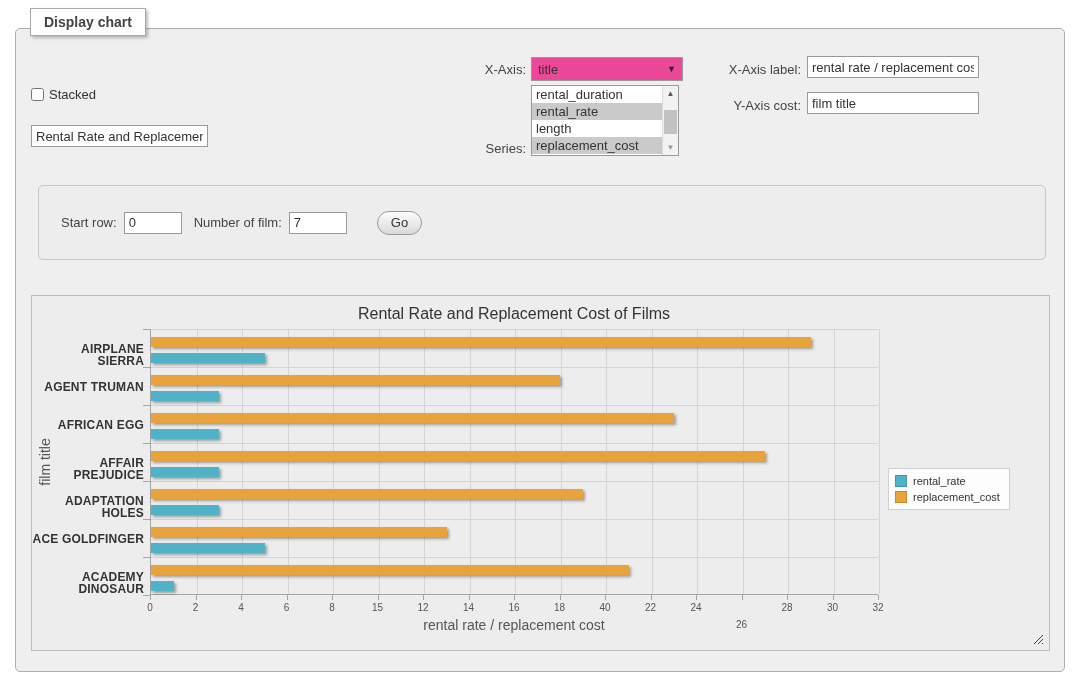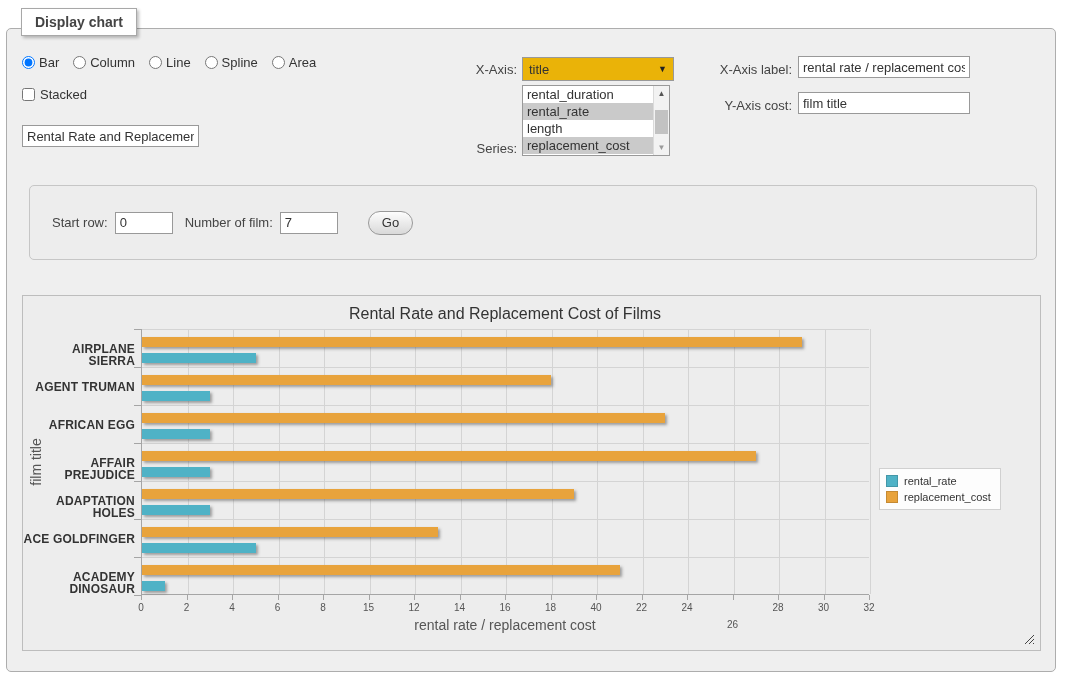--- a/index.html
+++ b/index.html
@@ -2,42 +2,42 @@
 <html><head>
 <meta charset="utf-8">
 <style>
   * { box-sizing: border-box; }
   body {
     margin: 0; width: 1081px; height: 681px; position: relative;
     background: #ffffff; font-family: "Liberation Sans", sans-serif;
     font-size: 13px; color: #333; overflow: hidden;
   }
   .fieldset {
-    position: absolute; left: 6px; top: 28px; width: 1050px; height: 644px;
+    position: absolute; left: 15px; top: 28px; width: 1050px; height: 644px;
     background: #EFEFEF; border: 1px solid #ADADAD; border-radius: 5px;
   }
   .legend-box {
     position: absolute; left: 14px; top: -21px; background: #fff;
     border: 1px solid #A8A8A8; padding: 5px 13px; font-weight: bold;
     font-size: 14px; color: #444; box-shadow: 2px 2px 3px rgba(0,0,0,0.25);
   }
   .abs { position: absolute; }
   .lbl { color: #444; }
   .rt { text-align: right; }
   .radio-group { position:absolute; left: 15px; top: 26px; display: flex; align-items: center; gap: 14px; }
   .radio-option { display: flex; align-items: center; gap: 4px; cursor: default; }
   .radio-option input, .chk-row input { margin: 0; }
   .chk-row { position:absolute; left: 15px; top: 58px; display:flex; align-items:center; gap:5px; }
   input[type="text"] {
     border: 1px solid #999; background: #fff; font-family: "Liberation Sans", sans-serif;
     font-size: 13px; color: #333; padding: 2px 4px; height: 22px;
   }
   .select-box {
     position: absolute; left: 515px; top: 28px; width: 152px; height: 24px;
-    background: #eab308; border: 1px solid #999; display: flex; align-items: center;
+    background: #ec4899; border: 1px solid #999; display: flex; align-items: center;
     padding: 0 6px; justify-content: space-between;
   }
   .sel-arrow { font-size: 9px; color: #222; }
   .listbox {
     position: absolute; left: 515px; top: 56px; width: 148px; height: 71px;
     background: #fff; border: 1px solid #999; overflow: hidden;
   }
   .lb-options { position: absolute; left: 0; top: 0; right: 16px; }
   .lb-option { height: 17px; line-height: 17px; padding-left: 4px; white-space: nowrap; }
   .lb-option.selected { background: #CACACA; }
@@ -93,42 +93,20 @@
   .legend-swatch { width: 12px; height: 12px; margin-right: 6px; border: 1px solid rgba(0,0,0,0.15); }
   .legend-label { font-size: 11px; color: #333; white-space: nowrap; }
   .resize-grip { position: absolute; right: 5px; bottom: 5px; width: 11px; height: 11px; }
 </style>
 </head>
 <body>
 
 <div class="fieldset">
   <div class="legend-box">Display chart</div>
 
-  <div class="radio-group" id="chart-type-group">
-      <label class="radio-option">
-        <input type="radio" name="ctype" checked="" style="">
-        <span>Bar</span>
-      </label>
-      <label class="radio-option">
-        <input type="radio" name="ctype" style="">
-        <span>Column</span>
-      </label>
-      <label class="radio-option">
-        <input type="radio" name="ctype" style="">
-        <span>Line</span>
-      </label>
-      <label class="radio-option">
-        <input type="radio" name="ctype" style="">
-        <span>Spline</span>
-      </label>
-      <label class="radio-option">
-        <input type="radio" name="ctype" style="">
-        <span>Area</span>
-      </label>
-    </div>
 
   <div class="chk-row">
     <input type="checkbox" id="stacked-cb" style="">
     <label for="stacked-cb">Stacked</label>
   </div>
 
   <input type="text" class="abs" style="left: 15px; top: 96px; width: 177px;" value="Rental Rate and Replacement Cost of Films">
 
   <div class="abs lbl rt" style="left:415px; top:33px; width:95px;">X-Axis:</div>
 

